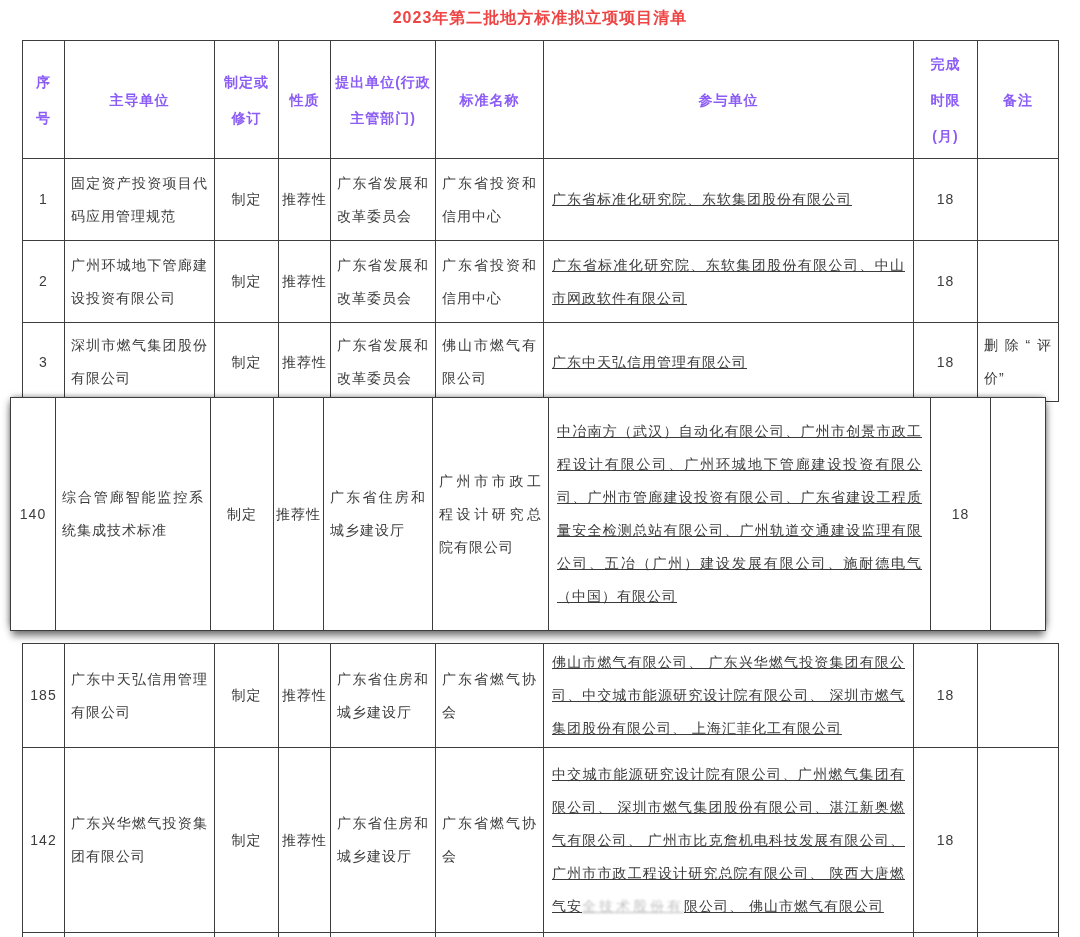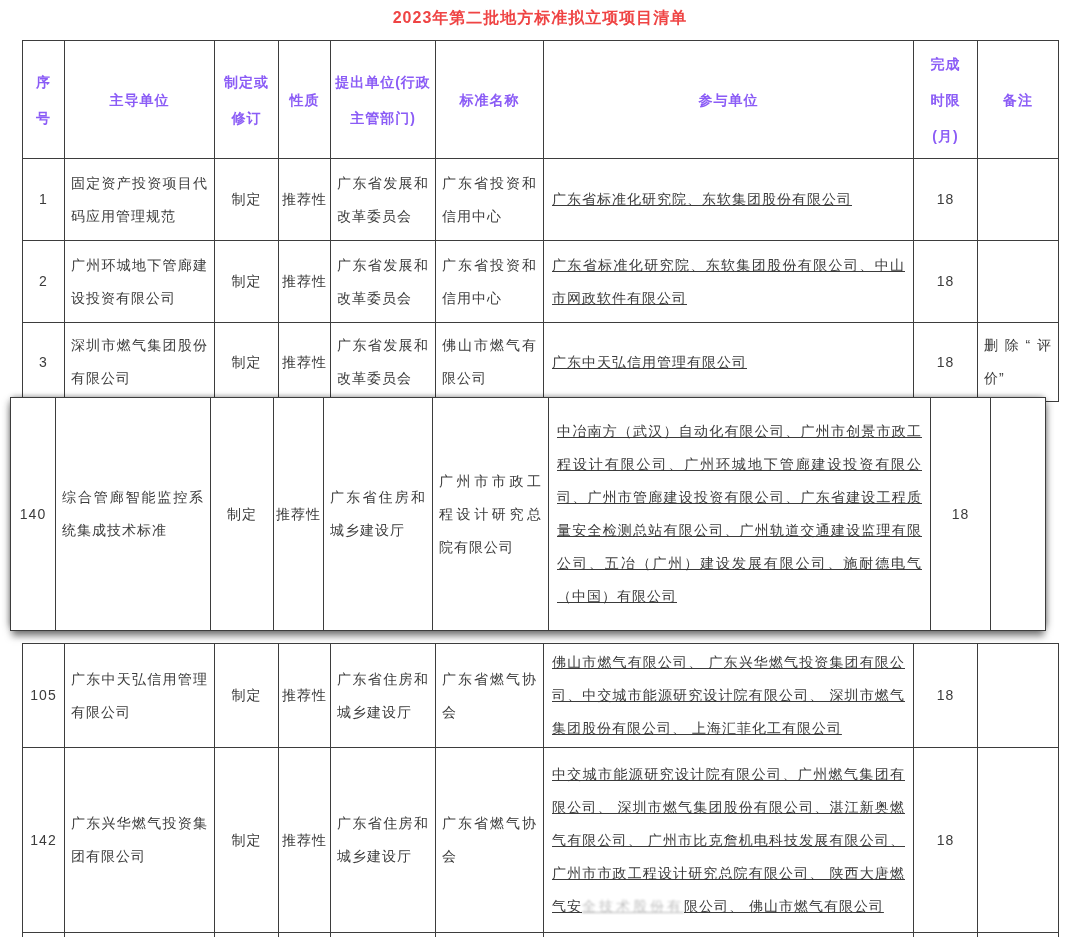--- a/index.html
+++ b/index.html
@@ -190,21 +190,21 @@
           <col style="width:64px">
       <col style="width:52px">
           <col style="width:105px">
           <col style="width:108px">
       <col style="width:370px">
           <col style="width:64px">
           <col style="width:81px">
     </colgroup>
     <tbody>
           <tr class="h-100">
-      <td class="c">105</td>
+      <td class="c">185</td>
       <td class="txt">广东中天弘信用管理有限公司</td>
       <td class="c">制定</td>
       <td class="c">推荐性</td>
       <td class="txt">广东省住房和城乡建设厅</td>
       <td class="txt">广东省燃气协会</td>
       <td class="wide">佛山市燃气有限公司、 广东兴华燃气投资集团有限公司、中交城市能源研究设计院有限公司、 深圳市燃气集团股份有限公司、 上海汇菲化工有限公司</td>
       <td class="c">18</td>
       <td class="txt"></td>
     </tr>
     <tr class="h-185">

